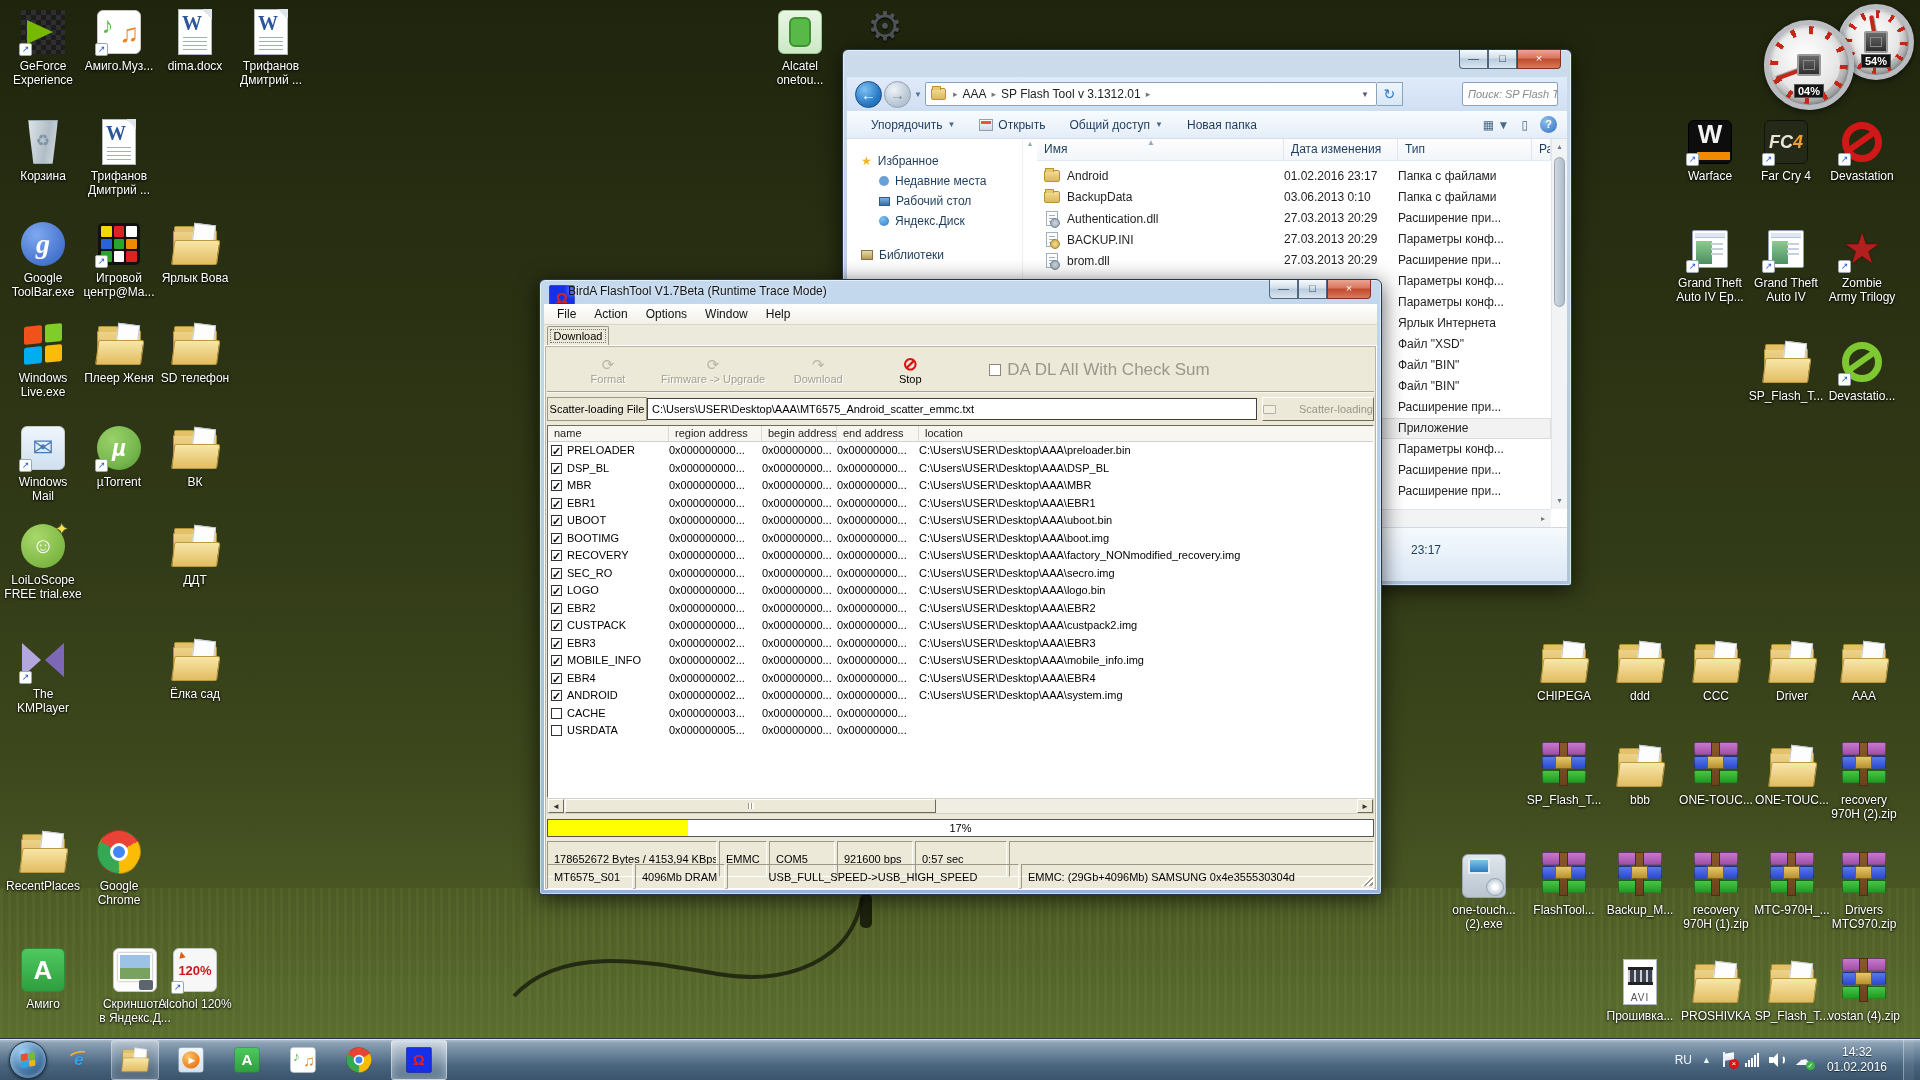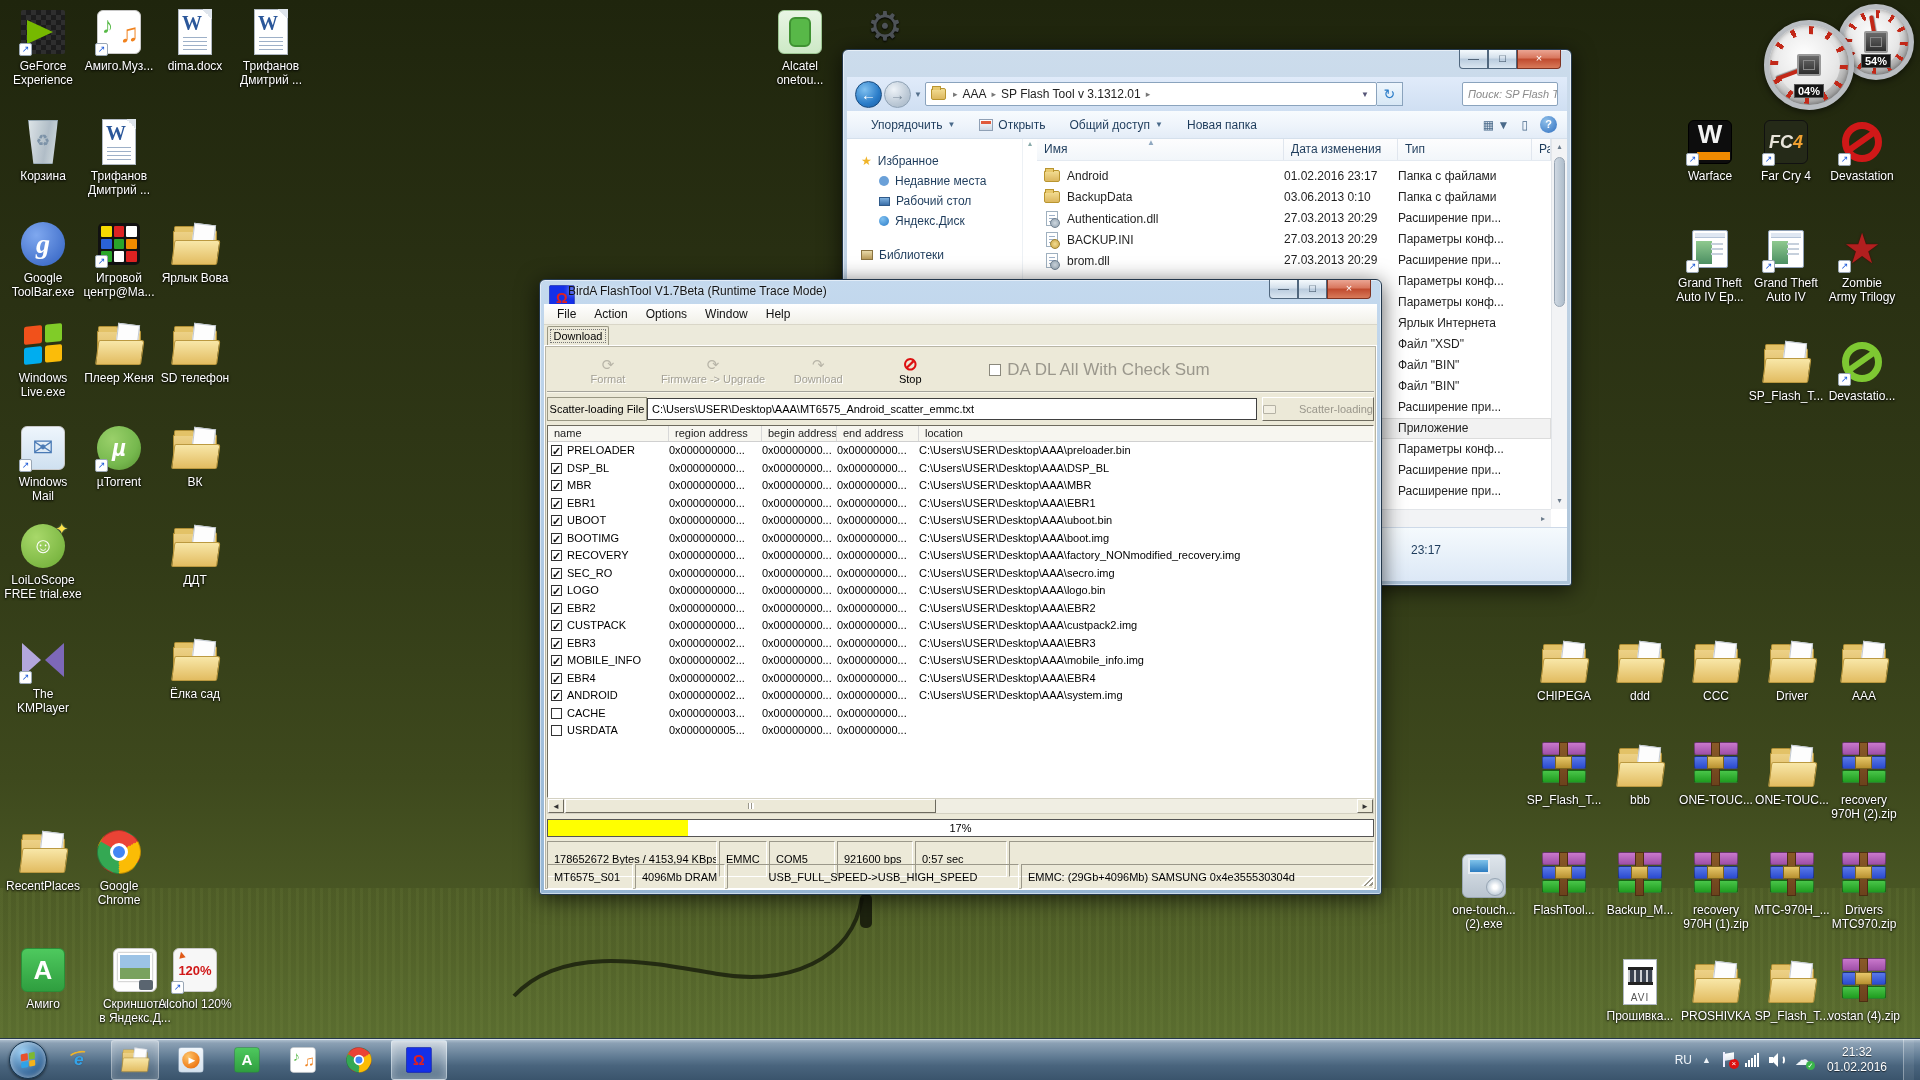--- a/index.html
+++ b/index.html
@@ -1300,19 +1300,19 @@
           <span style="height:7px"></span>
           <span style="height:9px"></span>
           <span style="height:12px"></span>
           <span style="height:14px"></span>
       </span>
       <span class="spk">
           <span class="wv"></span>
         </span>
       <span class="cld">☁<span class="ck">✓</span></span>
       <div class="tclock">
-        <div>21:32</div>
+        <div>14:32</div>
         <div>01.02.2016</div>
       </div>
       <div class="peek"></div>
     </div>
   </div>
 </div>
 
 </body></html>

